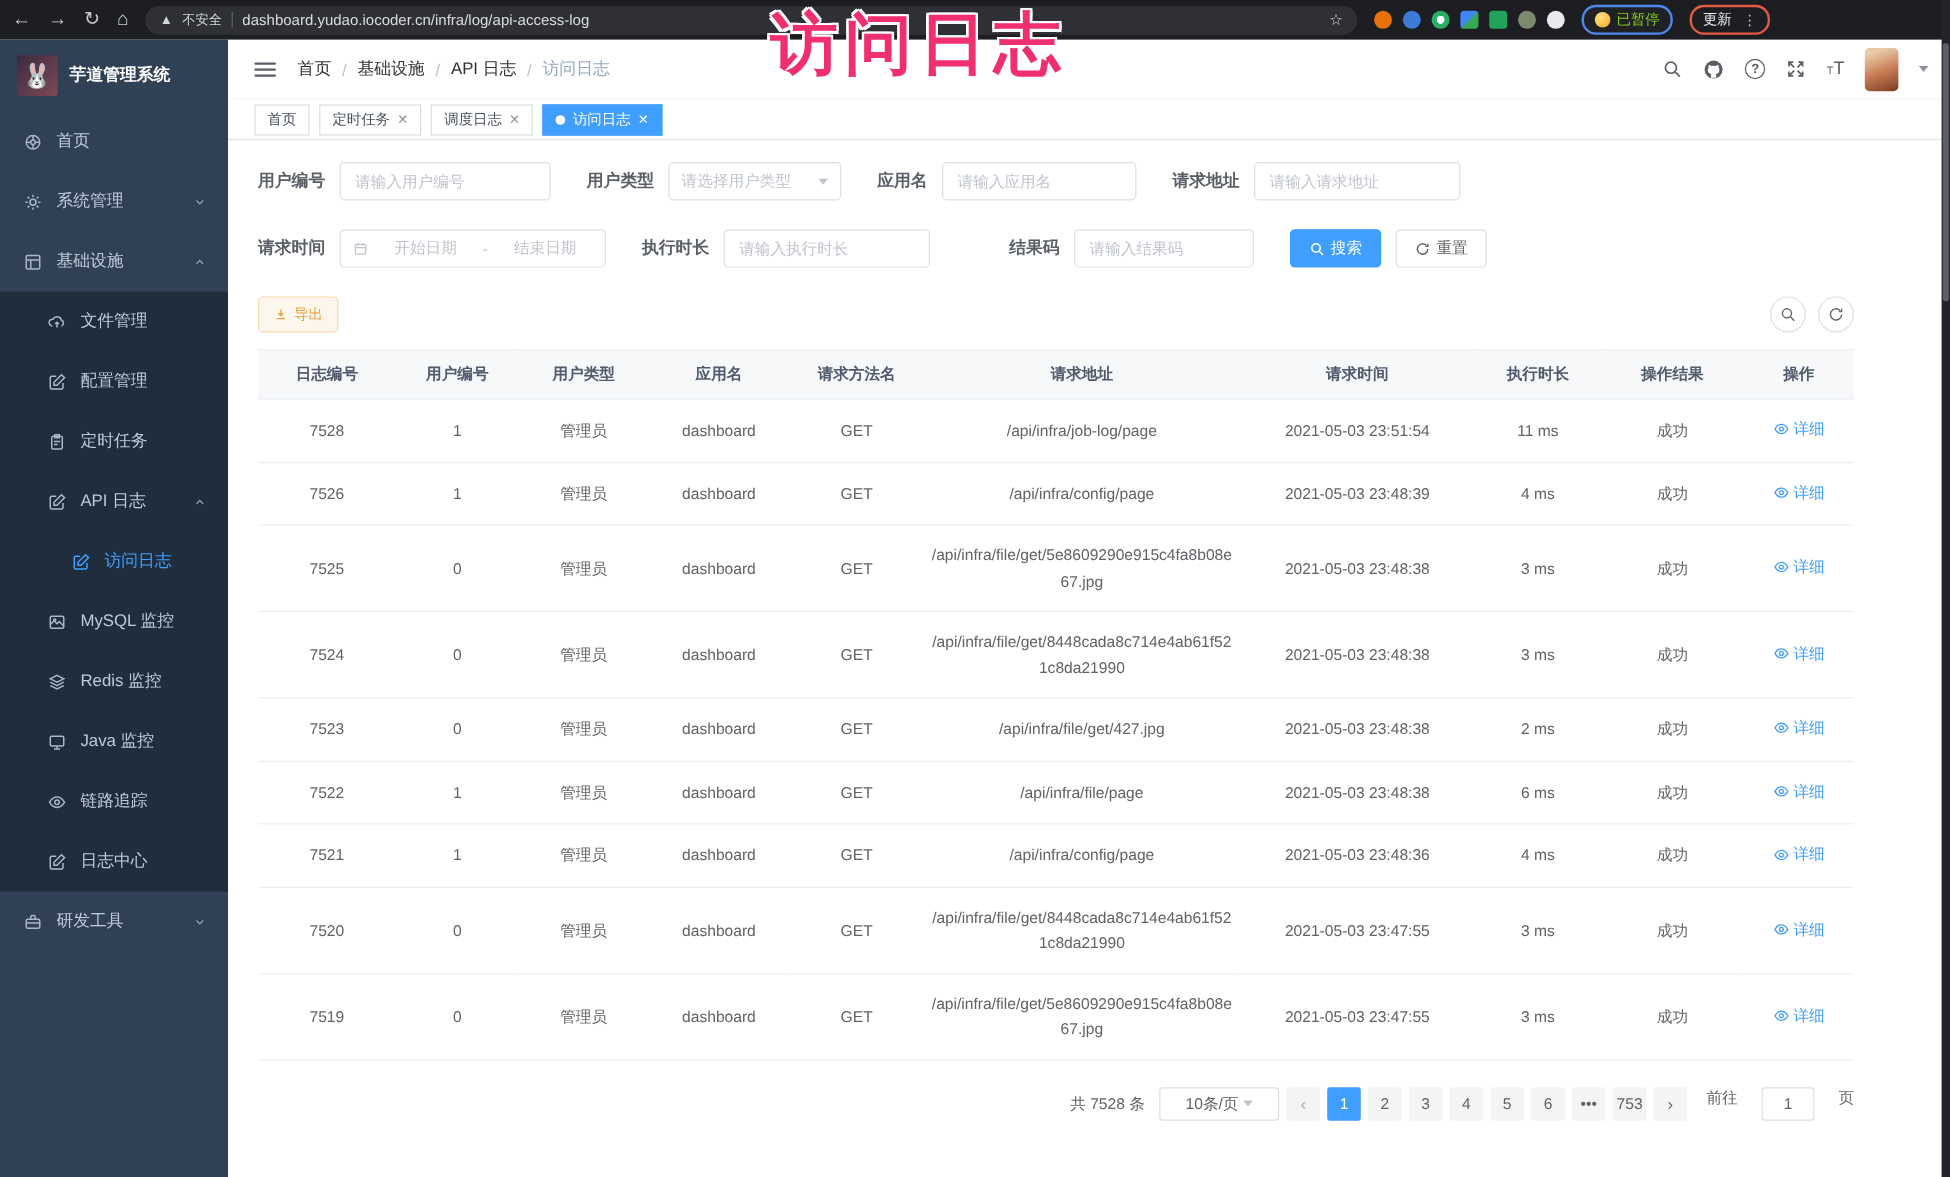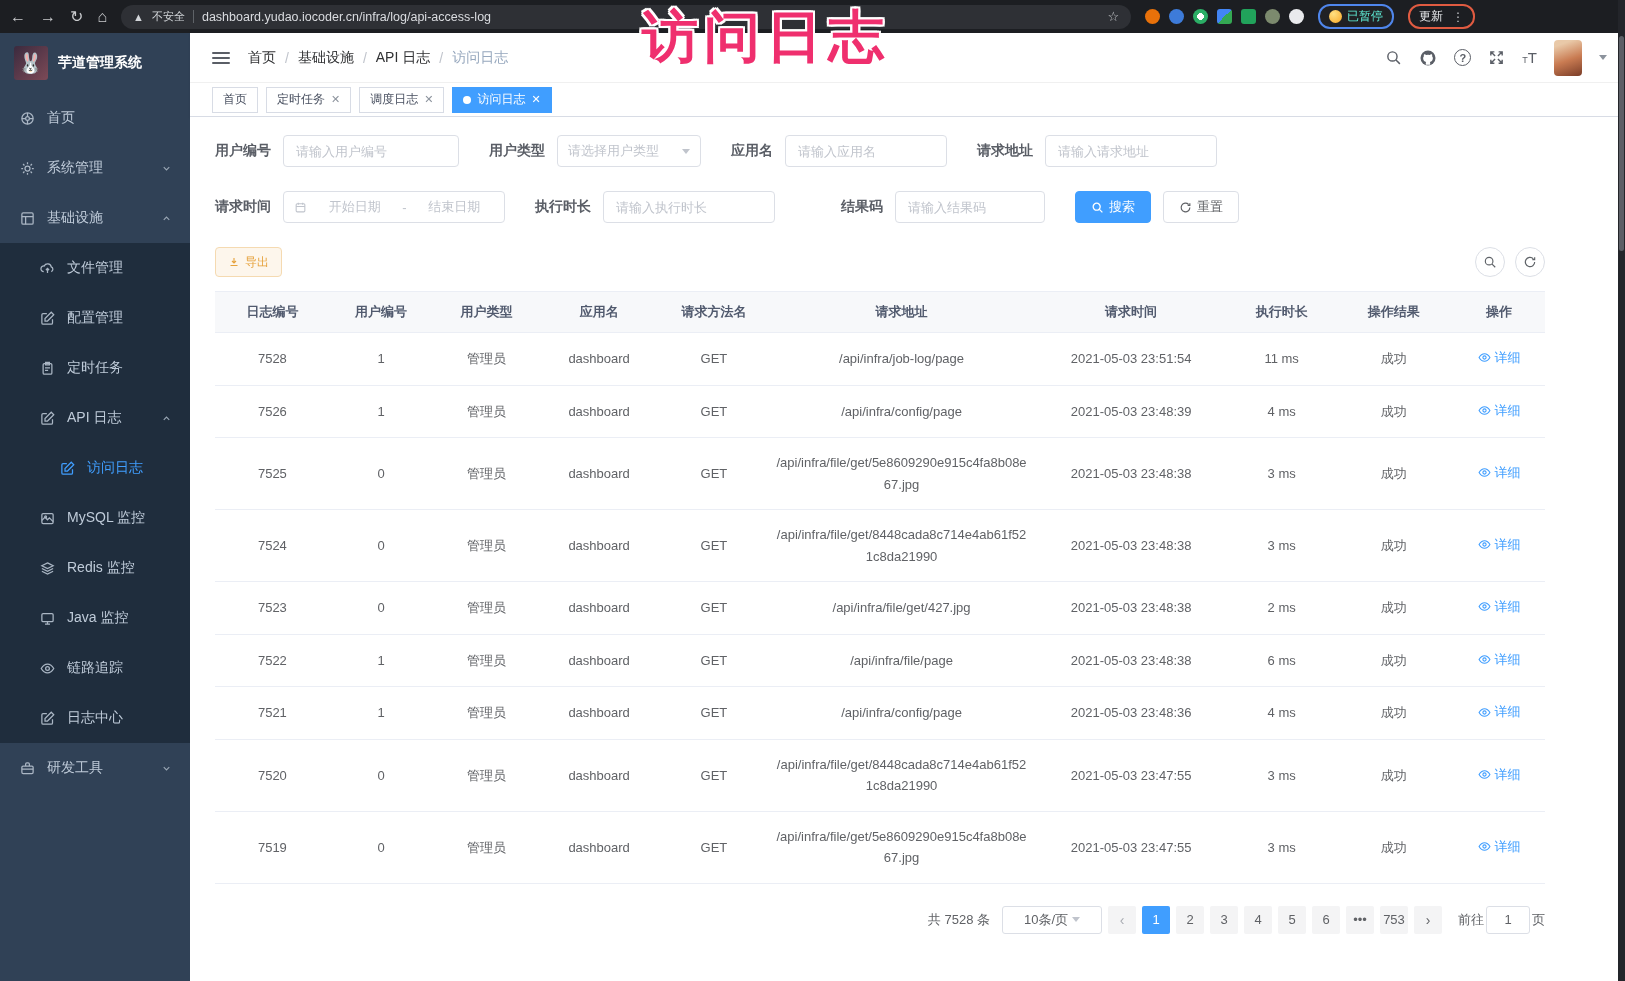--- a/index.html
+++ b/index.html
@@ -10,21 +10,21 @@
   
   .chrome { height:33px; background:#1c1e22; display:flex; align-items:center; padding:0 10px; gap:14px; color:#c9cbce; position:relative; z-index:5; }
   .chrome .navbtn { font-size:16px; color:#c9cbce; cursor:pointer; line-height:1; }
   .urlbar { flex:0 0 1010px; height:24px; background:#2e3035; border-radius:12px; display:flex; align-items:center; padding:0 12px; gap:8px; font-size:12.5px; color:#dadce0; }
   .urlbar .warn { color:#d3d6da; font-size:11px; display:flex; align-items:center; gap:4px; }
   .urlbar .sep { width:1px; height:13px; background:#5f6368; }
   .urlbar .url { flex:1; white-space:nowrap; overflow:hidden; }
   .urlbar .star { color:#c9cbce; font-size:13px; }
   .ext-row { display:flex; align-items:center; gap:9px; }
   .ext { width:15px; height:15px; border-radius:50%; display:inline-block; }
-  .pill { display:flex; align-items:center; gap:5px; border-radius:12px; padding:2px 9px; font-size:12px; color:#5eead4; }
+  .pill { display:flex; align-items:center; gap:5px; border-radius:12px; padding:2px 9px; font-size:12px; color:#84cc16; }
   .pill.paused { border:2px solid #4f86ec; background:#202124; }
   .pill.update { border:2px solid #e05b41; background:transparent; color:#e8eaed; }
   .emoji-dot { width:13px; height:13px; border-radius:50%; background:radial-gradient(circle at 35% 30%, #ffe082, #f9a825); display:inline-block; }
   .kebab { color:#c9cbce; margin-left:4px; }
 
   
   .watermark { position:absolute; top:0px; left:642px; z-index:50; font-size:56px; font-weight:700; letter-spacing:6px; color:#ef2f6e;
     text-shadow:-2px -2px 0 #fff, 2px -2px 0 #fff, -2px 2px 0 #fff, 2px 2px 0 #fff, 0 -2px 0 #fff, 0 2px 0 #fff, -2px 0 0 #fff, 2px 0 0 #fff; pointer-events:none; }
 
   
@@ -93,21 +93,21 @@
   .detail-link { color:#409eff; text-decoration:none; display:inline-flex; align-items:center; gap:4px; cursor:pointer; }
 
   
   .pagination { display:flex; align-items:center; justify-content:flex-end; gap:6px; padding:22px 0 20px; font-size:13px; color:#606266; }
   .pg-total { margin-right:6px; }
   .pg-size { width:100px; height:28px; border:1px solid #dcdfe6; border-radius:3px; display:flex; align-items:center; justify-content:center; gap:4px; color:#606266; cursor:pointer; }
   .pg-size .caret { width:0; height:0; border-left:4px solid transparent; border-right:4px solid transparent; border-top:5px solid #c0c4cc; }
   .page-btn { min-width:28px; height:28px; border:none; border-radius:2px; background:#f4f4f5; color:#606266; font-size:13px; cursor:pointer; font-family:"Liberation Sans",sans-serif; }
   .page-btn.active { background:#409eff; color:#fff; }
   .page-btn.nav { color:#a8abb2; font-size:14px; }
-  .pg-goto { display:flex; align-items:center; gap:2px; margin-left:10px; }
+  .pg-goto { display:flex; gap:20px; margin-left:10px; }
   .pg-goto input { width:44px; height:28px; border:1px solid #dcdfe6; border-radius:3px; text-align:center; font-size:13px; color:#606266; }
 
   
   .scroll-strip { position:absolute; right:0; top:0; bottom:0; width:7px; background:#23252a; z-index:40; }
   .scroll-strip .thumb { margin:36px auto 0; width:5px; height:215px; background:#5c5f66; border-radius:3px; }
 </style>
 </head>
 <body>
 
 <div class="chrome">

